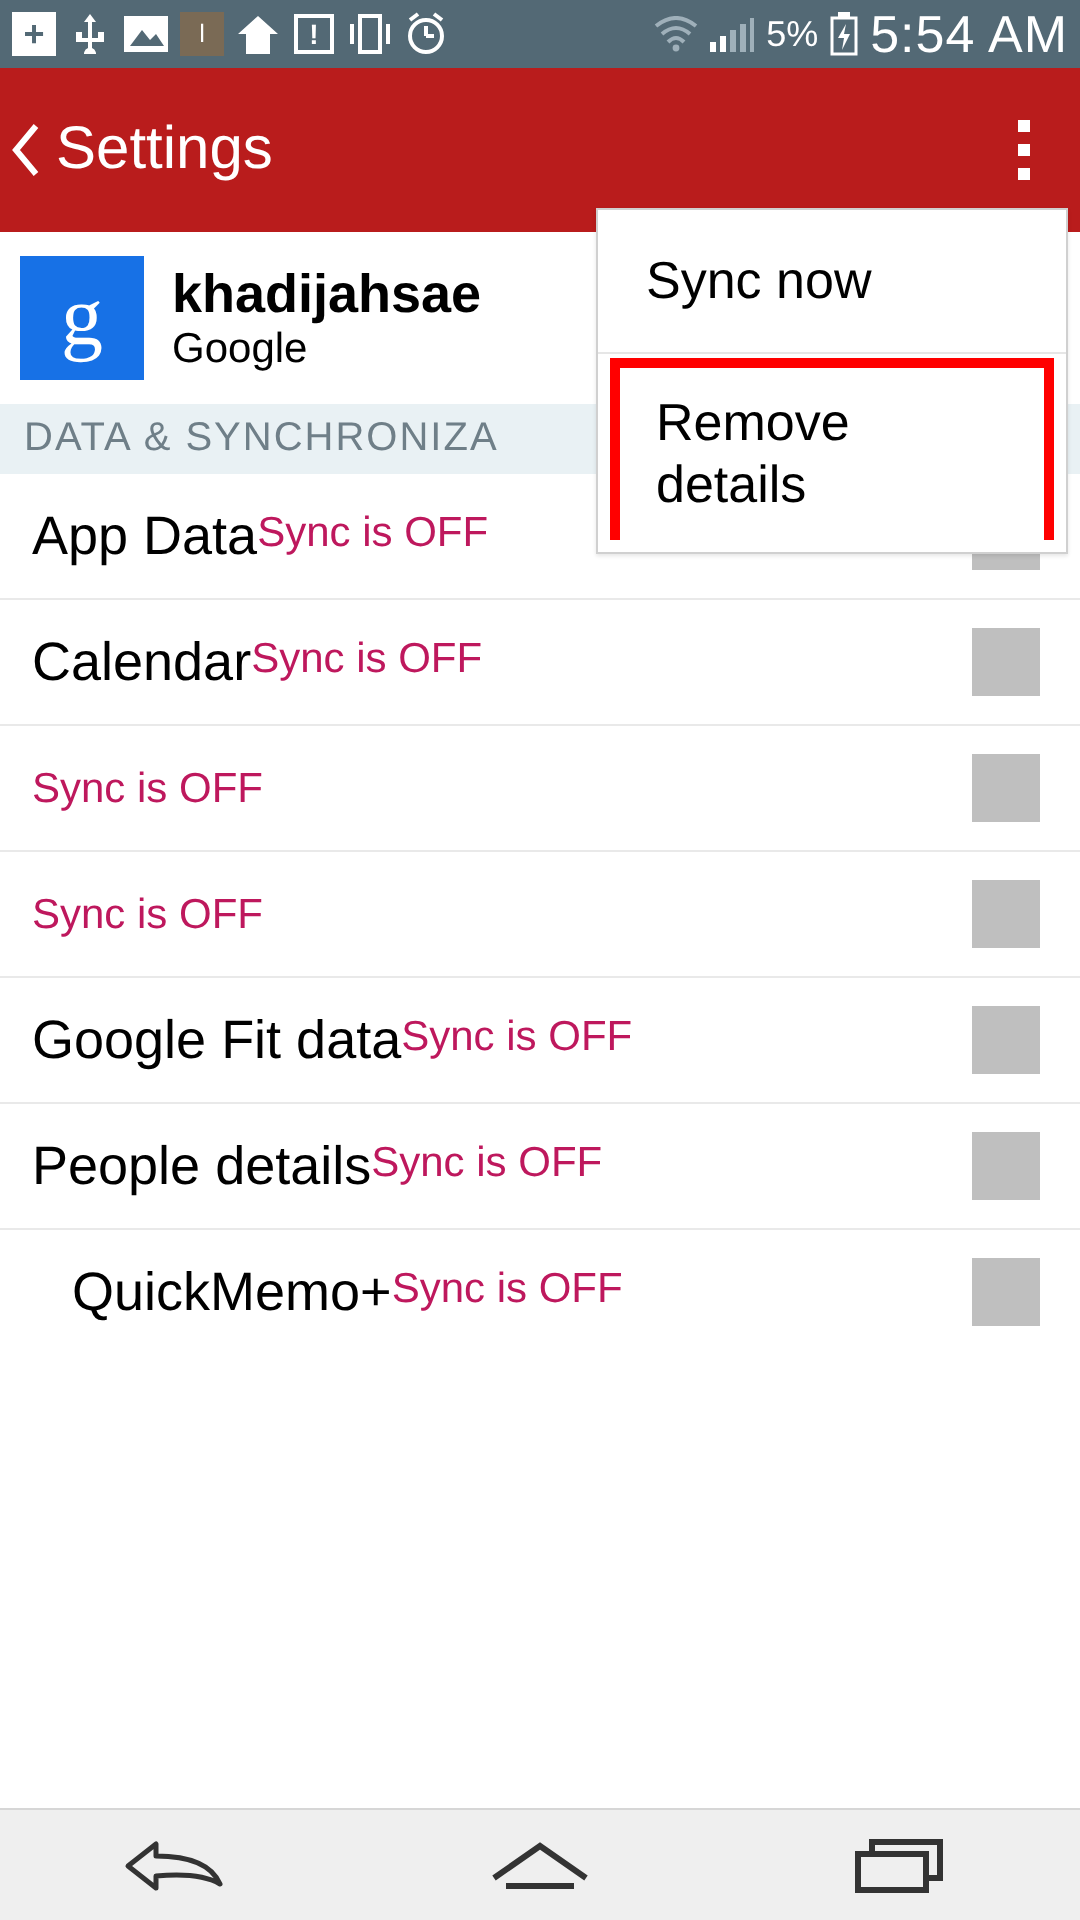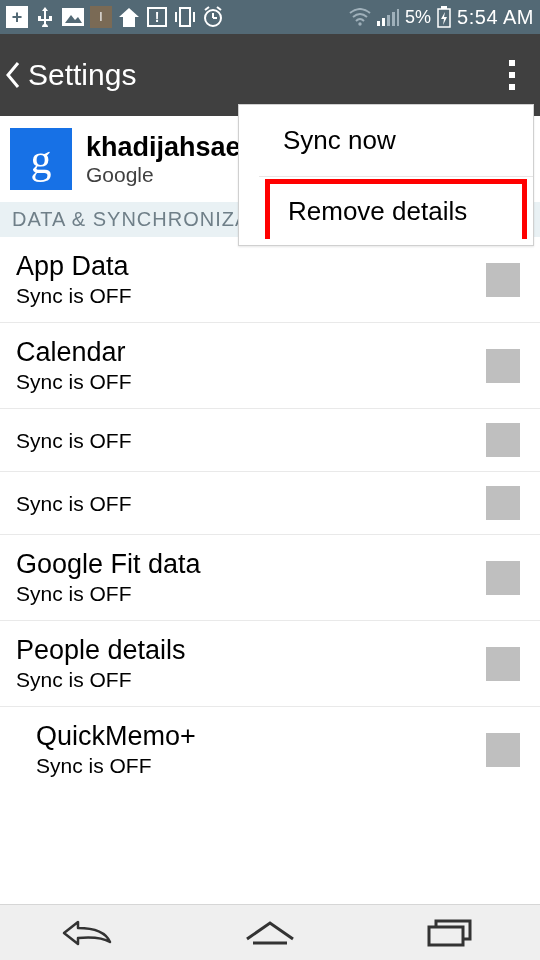--- a/index.html
+++ b/index.html
@@ -4,51 +4,51 @@
 <style>
   * { box-sizing: border-box; margin: 0; padding: 0; }
   html, body { width: 540px; height: 960px; font-family: -apple-system, Helvetica, Arial, sans-serif; background: #fff; overflow: hidden; position: relative; }
 
   
   .status-bar { height: 34px; background: #536975; color: #fff; display: flex; align-items: center; padding: 0 6px; font-size: 18px; }
   .status-left { display: flex; align-items: center; gap: 6px; }
   .status-left .ic { width: 22px; height: 22px; display: flex; align-items: center; justify-content: center; }
   .status-right { margin-left: auto; display: flex; align-items: center; gap: 6px; }
   .status-right .pct { font-size: 18px; }
-  .status-right .time { font-size: 20px; letter-spacing: 0.5px; }
+  .status-right .time { font-size: 26px; letter-spacing: 0.5px; }
   .ic svg { display: block; }
 
   
-  .app-bar { height: 82px; background: #404040; color: #fff; display: flex; align-items: center; padding: 0 8px 0 4px; }
+  .app-bar { height: 82px; background: #b91c1c; color: #fff; display: flex; align-items: center; padding: 0 8px 0 4px; }
   .back-row { display: flex; align-items: center; gap: 4px; }
   .app-bar .title { font-size: 30px; font-weight: 300; margin-left: 2px; }
   .kebab { margin-left: auto; width: 40px; height: 40px; display: flex; align-items: center; justify-content: center; }
   .kebab-dots { display: flex; flex-direction: column; gap: 6px; }
   .kebab-dots span { width: 6px; height: 6px; background: #fff; }
 
   
   .account-row { display: flex; align-items: center; padding: 12px 16px 12px 10px; gap: 14px; border-bottom: none; }
   .g-badge { width: 62px; height: 62px; background: #1771e6; color: #fff; display: flex; align-items: center; justify-content: center; font-family: Georgia, 'Times New Roman', serif; font-size: 42px; font-weight: 400; }
   .account-texts .name { font-size: 27px; font-weight: 700; color: #000; white-space: nowrap; overflow: hidden; text-align: right; }
-  .account-texts .prov { font-size: 21px; color: #404040; }
+  .account-texts .prov { font-size: 21px; color: #000000; }
 
   
   .section-header { background: #e9f1f4; color: #6f7f88; font-size: 20px; letter-spacing: 1px; padding: 6px 12px 6px 12px; font-weight: 500; }
 
   
   .list { }
   .item { display: flex; align-items: center; padding: 14px 20px 14px 16px; border-bottom: 1px solid #e9e9e9; }
   .item:last-child { border-bottom: none; margin-left: 20px; }
-  .item .texts { display: flex; flex-direction: column; }
+  .item .texts { display: flex; flex-direction: row; }
   .item .label { font-size: 27px; color: #000; }
-  .item .sub { font-size: 21px; color: #000000; margin-top: 2px; }
+  .item .sub { font-size: 21px; color: #be185d; margin-top: 2px; }
   .item .chk { margin-left: auto; width: 34px; height: 34px; background: #bfbfbf; }
 
   
-  .popup { position: absolute; top: 104px; right: 6px; width: 296px; background: #fff; border: 1px solid #d0d0d0; box-shadow: 0 1px 2px rgba(0,0,0,0.1); padding-left: 20px; }
+  .popup { position: absolute; top: 104px; right: 6px; width: 236px; background: #fff; border: 1px solid #d0d0d0; box-shadow: 0 1px 2px rgba(0,0,0,0.1); }
   .popup-item { padding: 20px 24px; font-size: 26px; color: #000; border-bottom: 1px solid #e6e6e6; background:#fff; }
   .popup-item:last-child { border-bottom: none; }
   .popup-highlight { border: 5px solid #ff0000; margin: 2px 6px 6px 6px; padding: 12px 18px; }
 
   
   .nav-bar { position: absolute; bottom: 0; left: 0; right: 0; height: 56px; background: #efefef; border-top: 1px solid #d6d6d6; display: flex; align-items: center; justify-content: space-around; }
   .nav-ic { width: 70px; height: 36px; display: flex; align-items: center; justify-content: center; }
 
   
   .plus-badge { width:22px; height:22px; background:#fff; color:#536975; display:flex; align-items:center; justify-content:center; font-weight:bold; font-size:18px;}

